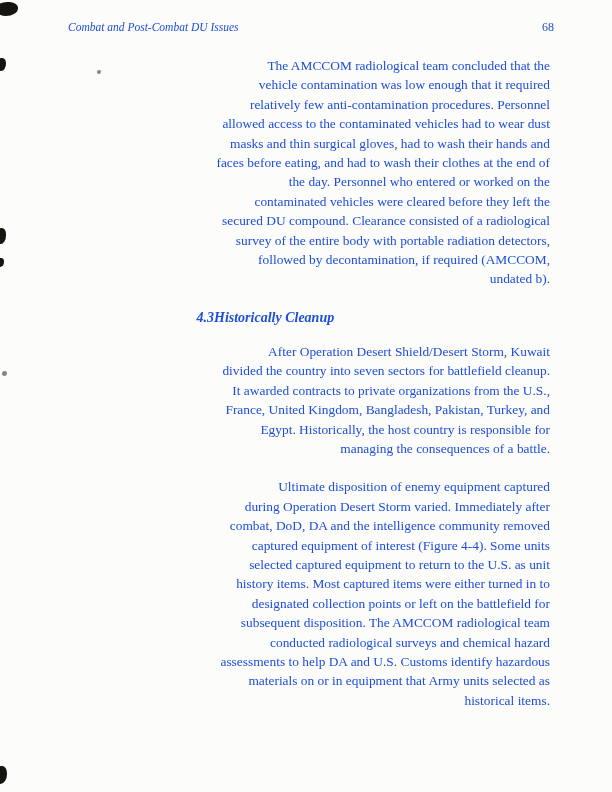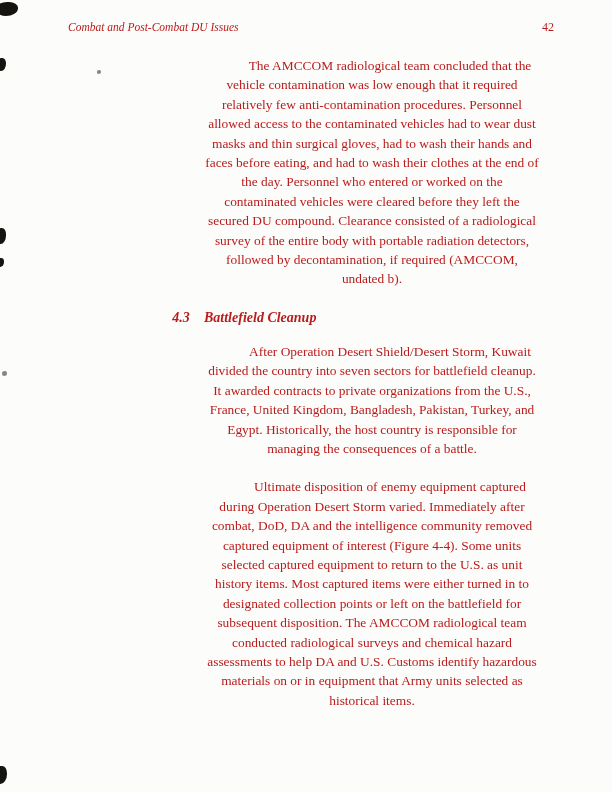--- a/index.html
+++ b/index.html
@@ -6,46 +6,46 @@
   body { background: #e8e8e6; }
 
   .page {
     position: relative;
     width: 612px;
     height: 792px;
     margin: 0 auto;
     background: #fcfcfa;
     overflow: hidden;
     font-family: "Liberation Serif", "DejaVu Serif", serif;
-    color: #b91c1c;
+    color: #1d4ed8;
   }
 
   
   .running-head {
     position: absolute;
     top: 20px;
     left: 68px;
     right: 58px;
     display: flex;
     justify-content: space-between;
     align-items: baseline;
     font-size: 11.5px;
   }
   .running-head .head-title { font-style: italic; }
   .running-head .page-num { font-style: normal; font-size: 12px; }
 
   
   .text-block {
     position: absolute;
     top: 56px;
-    left: 204px;
+    left: 214px;
     width: 336px;
     font-size: 13.4px;
     line-height: 19.4px;
-    text-align: center;
+    text-align: right;
     font-family: Liberation Serif, serif;
   }
   .text-block p {
     margin: 0 0 19px 0;
     text-indent: 36px;
   }
   .text-block p:last-child { margin-bottom: 0; }
 
   
   .section-head {
@@ -77,30 +77,30 @@
   <div class="artifact" style="left:-4px; top:2px; width:22px; height:14px;"></div>
   <div class="artifact" style="left:-3px; top:58px; width:9px; height:13px;"></div>
   <div class="artifact faint" style="left:97px; top:70px; width:4px; height:4px;"></div>
   <div class="artifact" style="left:-4px; top:228px; width:10px; height:16px;"></div>
   <div class="artifact" style="left:-3px; top:258px; width:7px; height:9px;"></div>
   <div class="artifact faint" style="left:2px; top:371px; width:5px; height:5px;"></div>
   <div class="artifact" style="left:-5px; top:766px; width:12px; height:18px;"></div>
 
   <div class="running-head">
     <span class="head-title">Combat and Post-Combat DU Issues</span>
-    <span class="page-num">42</span>
+    <span class="page-num">68</span>
   </div>
 
   <div class="text-block">
 
     <p>The AMCCOM radiological team concluded that the vehicle contamination was low enough that it required relatively few anti-contamination procedures. Personnel allowed access to the contaminated vehicles had to wear dust masks and thin surgical gloves, had to wash their hands and faces before eating, and had to wash their clothes at the end of the day. Personnel who entered or worked on the contaminated vehicles were cleared before they left the secured DU compound. Clearance consisted of a radiological survey of the entire body with portable radiation detectors, followed by decontamination, if required (AMCCOM, undated b).</p>
 
     <div class="section-head">
       <span class="sec-num">4.3</span>
-      <span class="sec-title">Battlefield Cleanup</span>
+      <span class="sec-title">Historically Cleanup</span>
     </div>
 
     <p>After Operation Desert Shield/Desert Storm, Kuwait divided the country into seven sectors for battlefield cleanup. It awarded contracts to private organizations from the U.S., France, United Kingdom, Bangladesh, Pakistan, Turkey, and Egypt. Historically, the host country is responsible for managing the consequences of a battle.</p>
 
     <p>Ultimate disposition of enemy equipment captured during Operation Desert Storm varied. Immediately after combat, DoD, DA and the intelligence community removed captured equipment of interest (Figure 4-4). Some units selected captured equipment to return to the U.S. as unit history items. Most captured items were either turned in to designated collection points or left on the battlefield for subsequent disposition. The AMCCOM radiological team conducted radiological surveys and chemical hazard assessments to help DA and U.S. Customs identify hazardous materials on or in equipment that Army units selected as historical items.</p>
 
 
   </div>
 
 </div>

